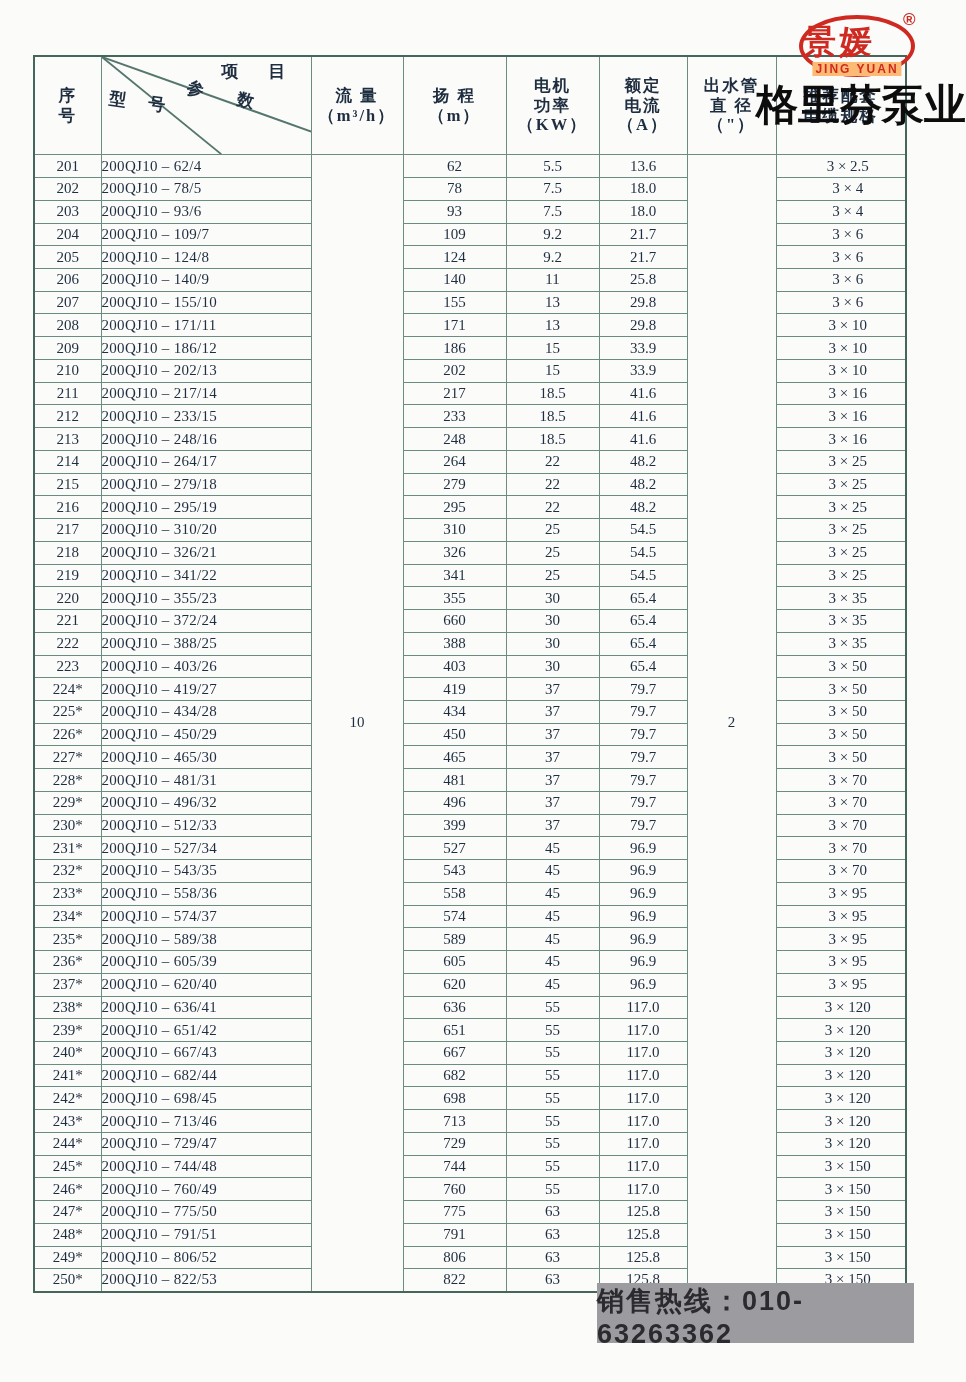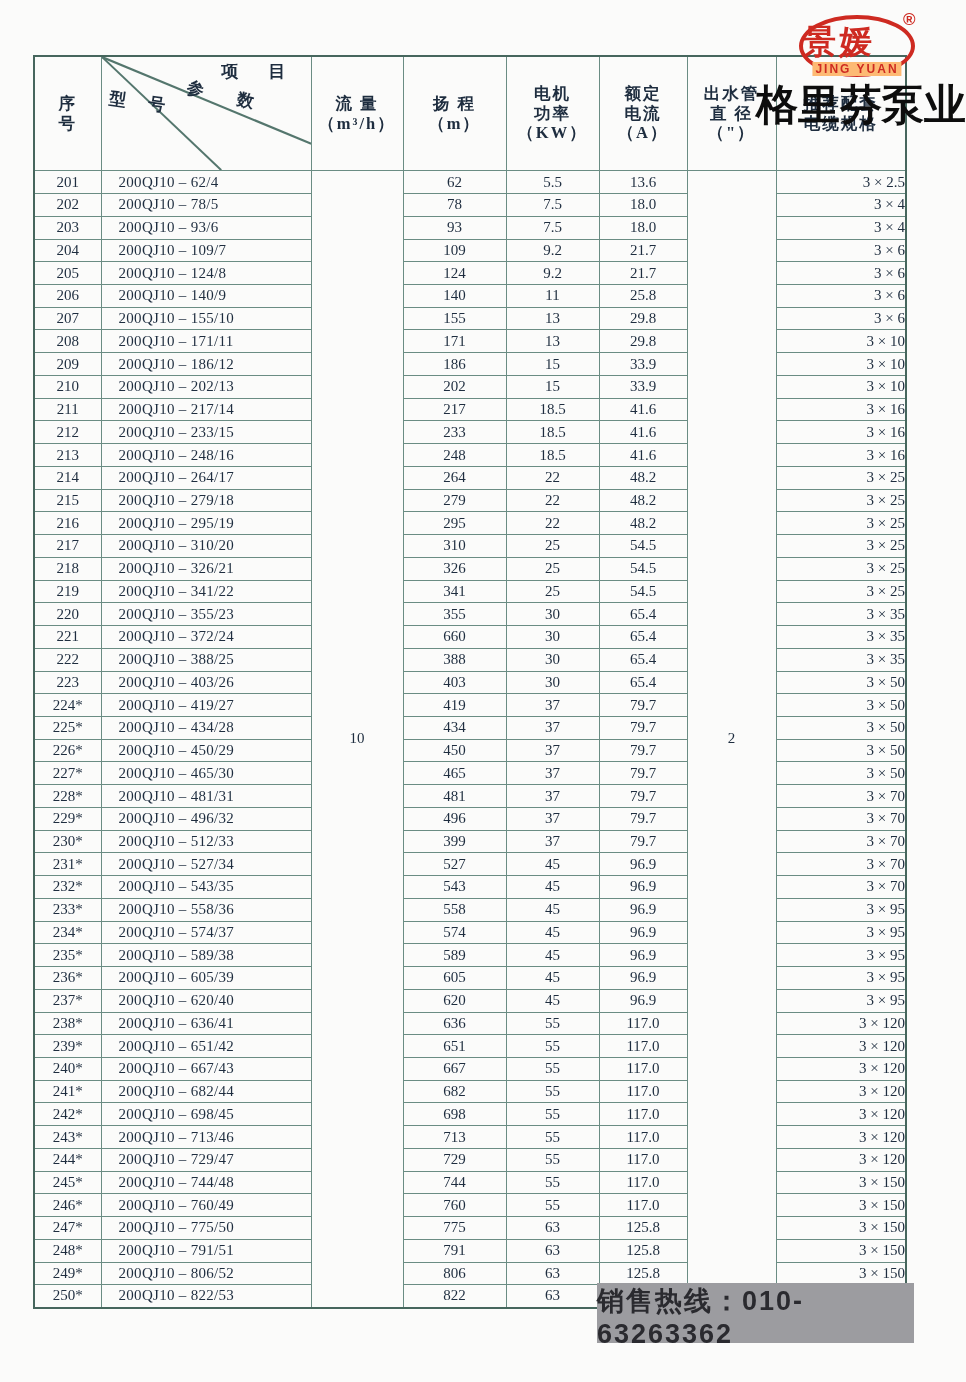--- a/index.html
+++ b/index.html
@@ -24,25 +24,25 @@
     overflow:hidden;
   }
   thead th{
     height:68px;
     font-size:16.5px;font-weight:bold;line-height:1.18;
     white-space:pre-line;text-align:center;vertical-align:middle;
     letter-spacing:2px;
   }
   tbody tr{height:22.74px;}
   tbody td{font-size:15px;text-align:center;vertical-align:middle;line-height:1;}
-  td.c-model{text-align:left;padding-left:17px;letter-spacing:0.3px;}
-  td.c-cable{text-align:right;padding-left:14px;}
+  td.c-model{text-align:left;letter-spacing:0.3px;}
+  td.c-cable{text-align:center;padding-left:14px;}
   td.merged-cell{font-size:15px;text-align:center;}
   
-  th.corner{position:relative;padding:8px;letter-spacing:0;}
+  th.corner{position:relative;padding:0;letter-spacing:0;}
   th.corner svg{position:absolute;left:0;top:0;width:100%;height:100%;}
   .corner-item{position:absolute;right:12px;top:5px;letter-spacing:13px;font-size:17px;}
   .corner-param{position:absolute;left:84px;top:30px;letter-spacing:15px;font-size:17px;transform:rotate(13deg);}
   .corner-model{position:absolute;left:7px;top:36px;letter-spacing:9px;font-size:17px;transform:rotate(8deg);}
   
   .logo{position:absolute;left:799px;top:15px;width:116px;height:62px;
     border:4px solid #ce2a21;border-radius:50%;box-sizing:border-box;
     text-align:left;}
   .logo-cn{display:block;margin-top:7px;font-size:33px;line-height:1;
     font-weight:bold;color:#ce2a21;font-family:"Liberation Serif", serif;

